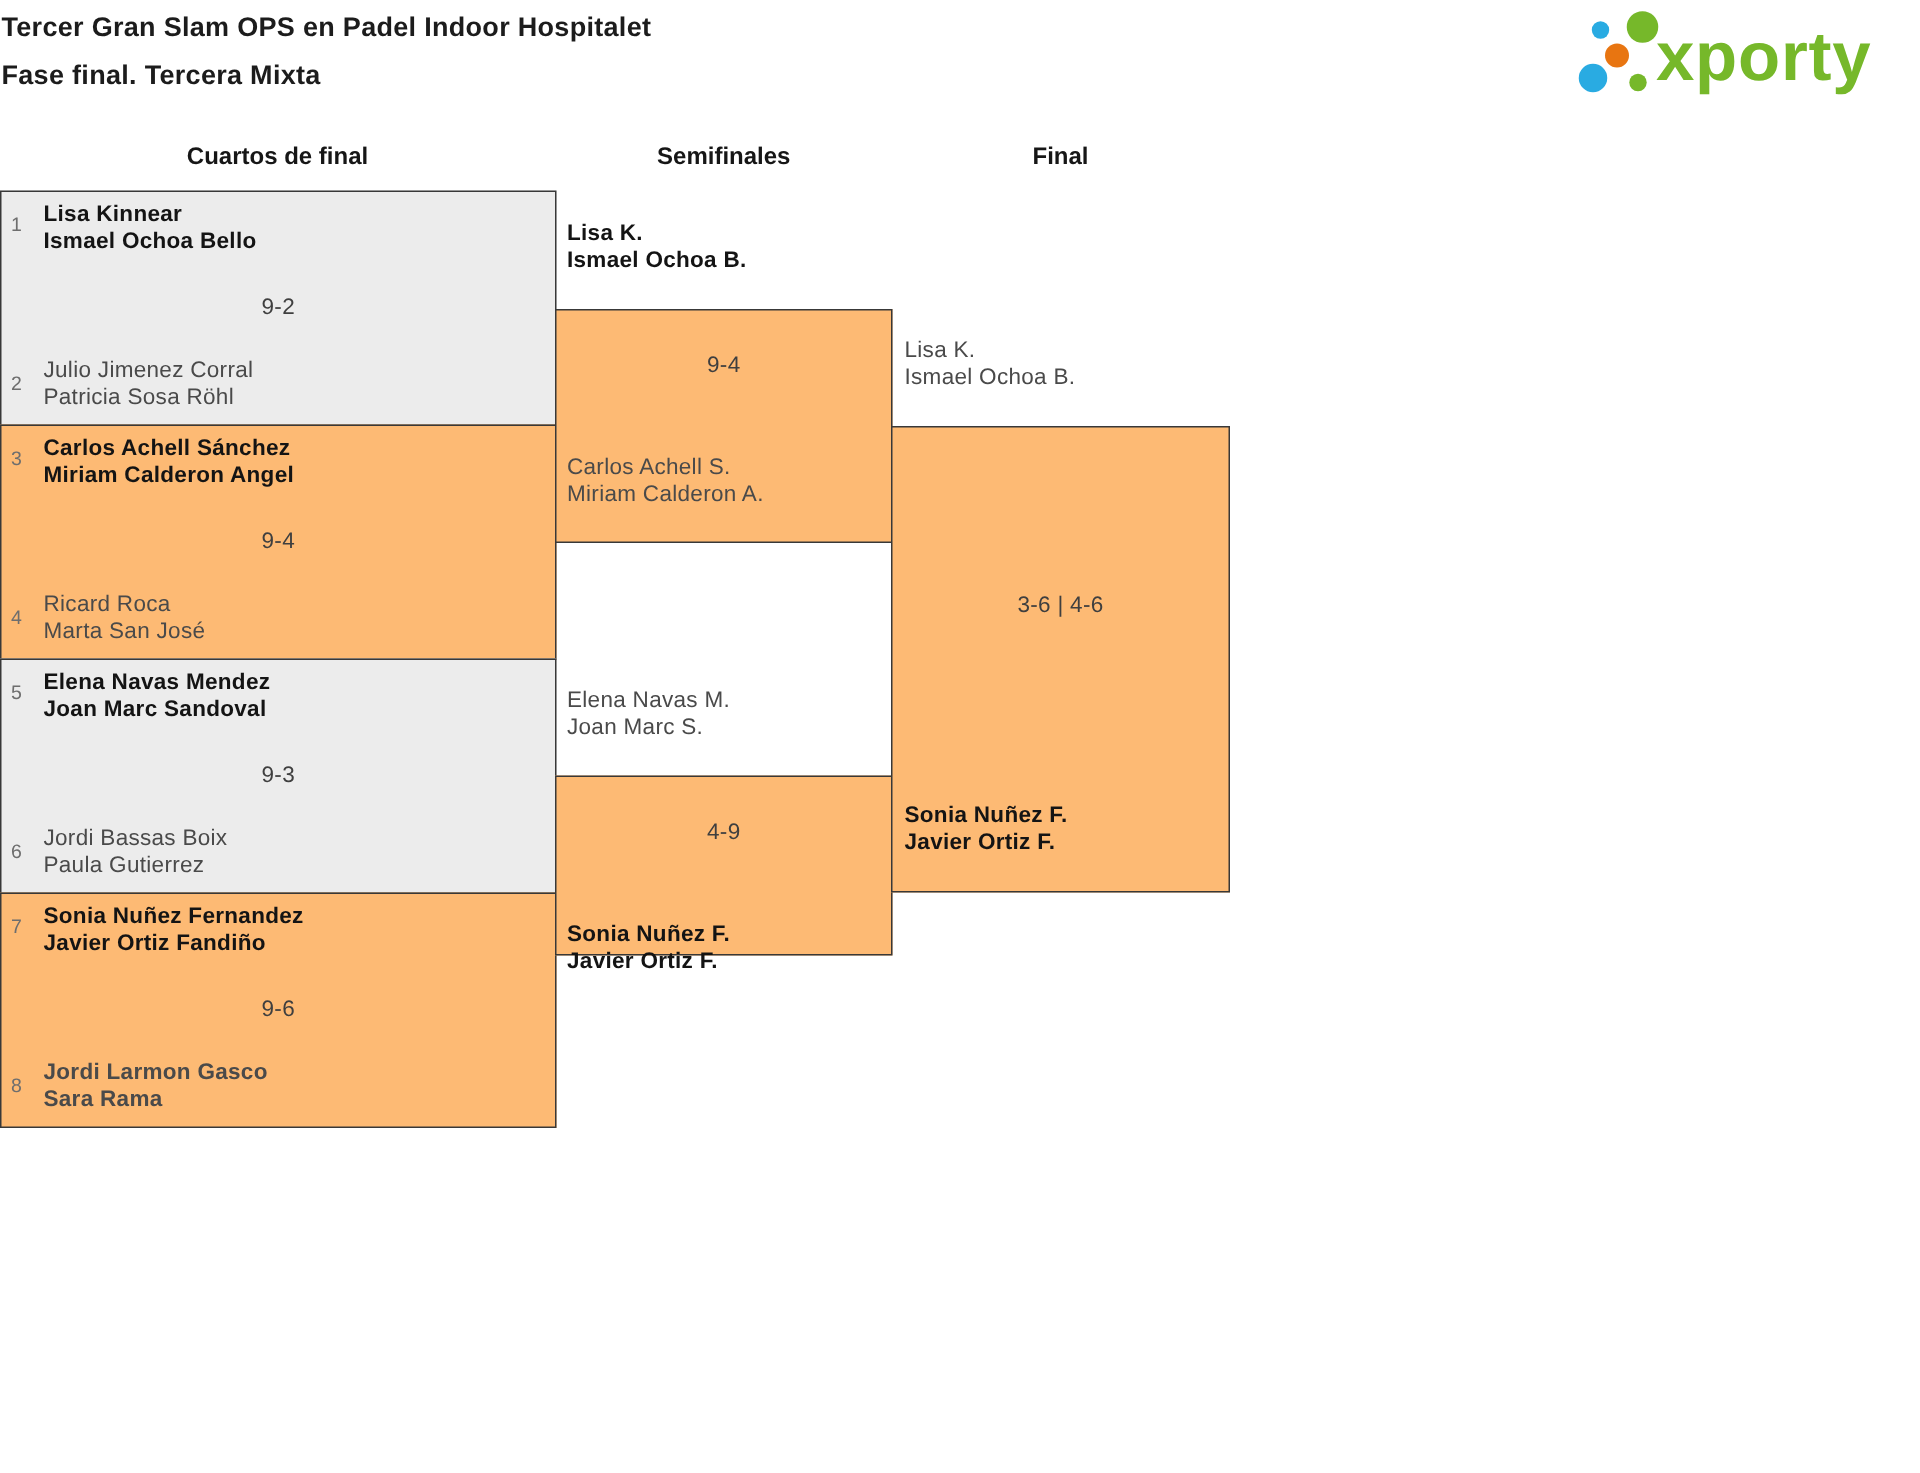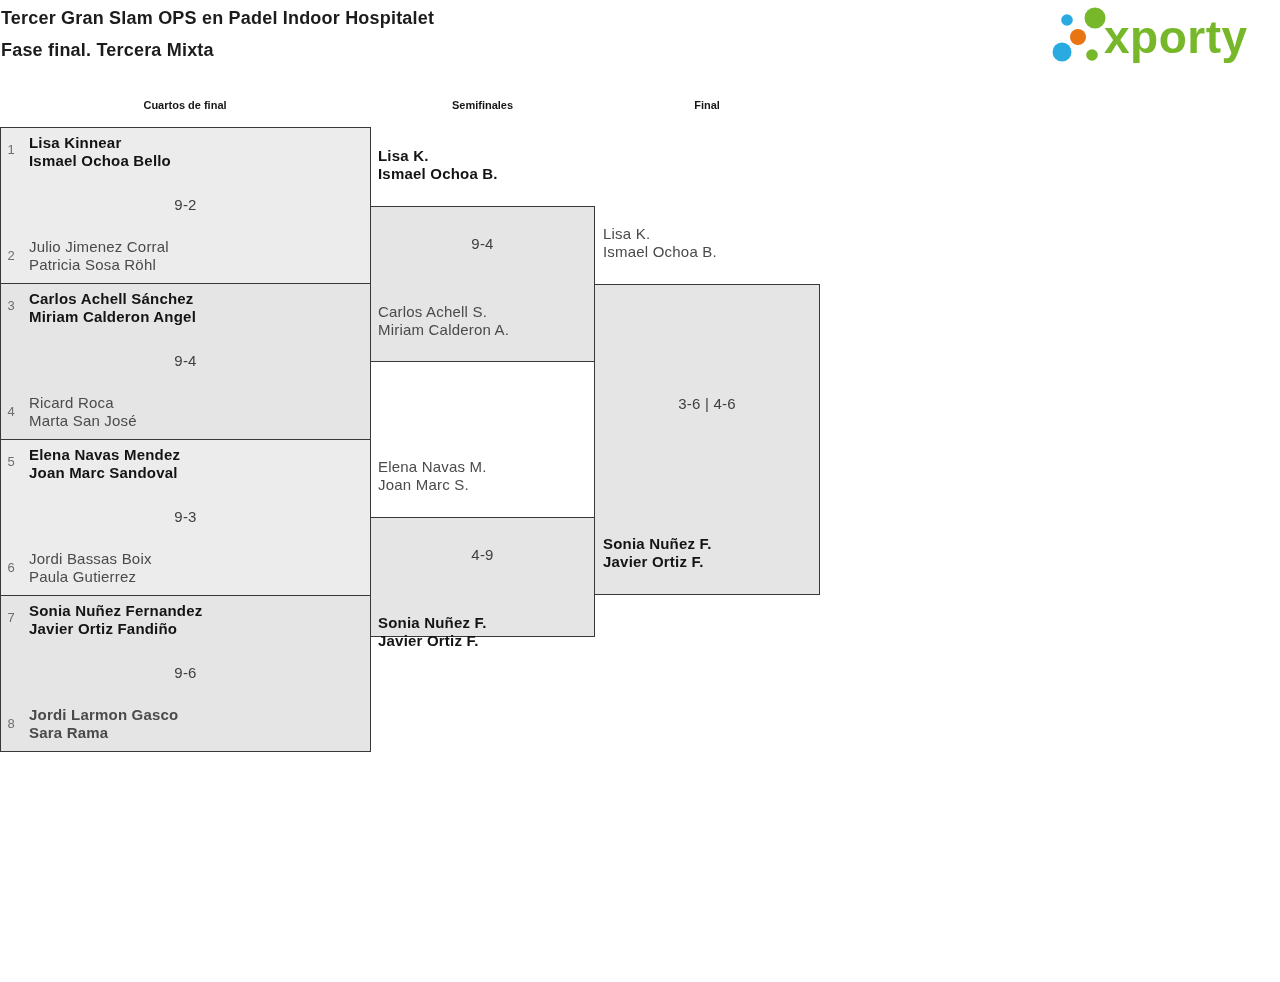--- a/index.html
+++ b/index.html
@@ -26,30 +26,30 @@
   .logo-svg {
     position: absolute;
     left: 1048px;
     top: 4px;
     width: 228px;
     height: 78px;
   }
   .round-header {
     position: absolute;
     top: 94px;
-    font-size: 11px;
+    font-size: 16px;
     font-weight: 700;
     line-height: 22px;
     color: #161616;
     text-align: center;
   }
   .box {
     position: absolute;
     border: 1px solid #383838;
-    background: #e5e5e5;
+    background: #fdba74;
   }
   .box.gray { background: #ececec; }
   .team {
     position: absolute;
     font-size: 15px;
     line-height: 18px;
     white-space: nowrap;
     letter-spacing: 0.2px;
   }
   .team.win { font-weight: 700; color: #141414; }

